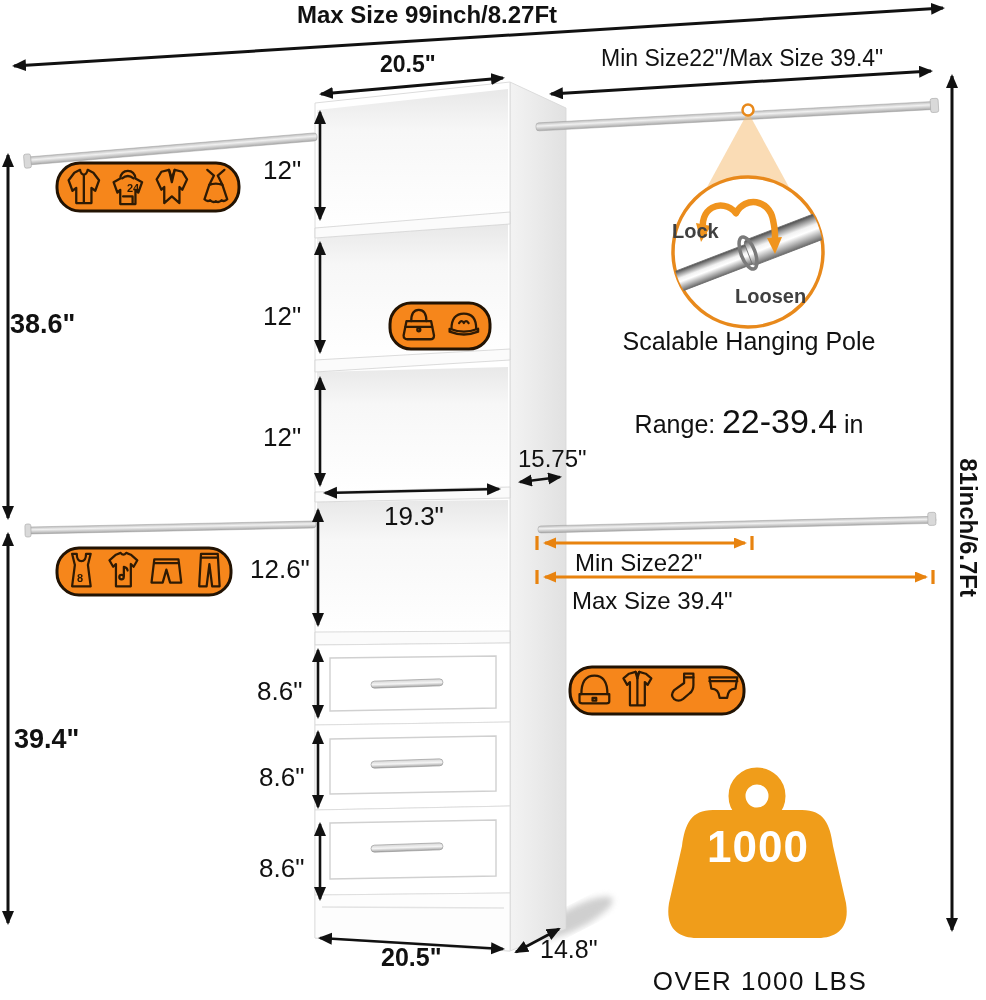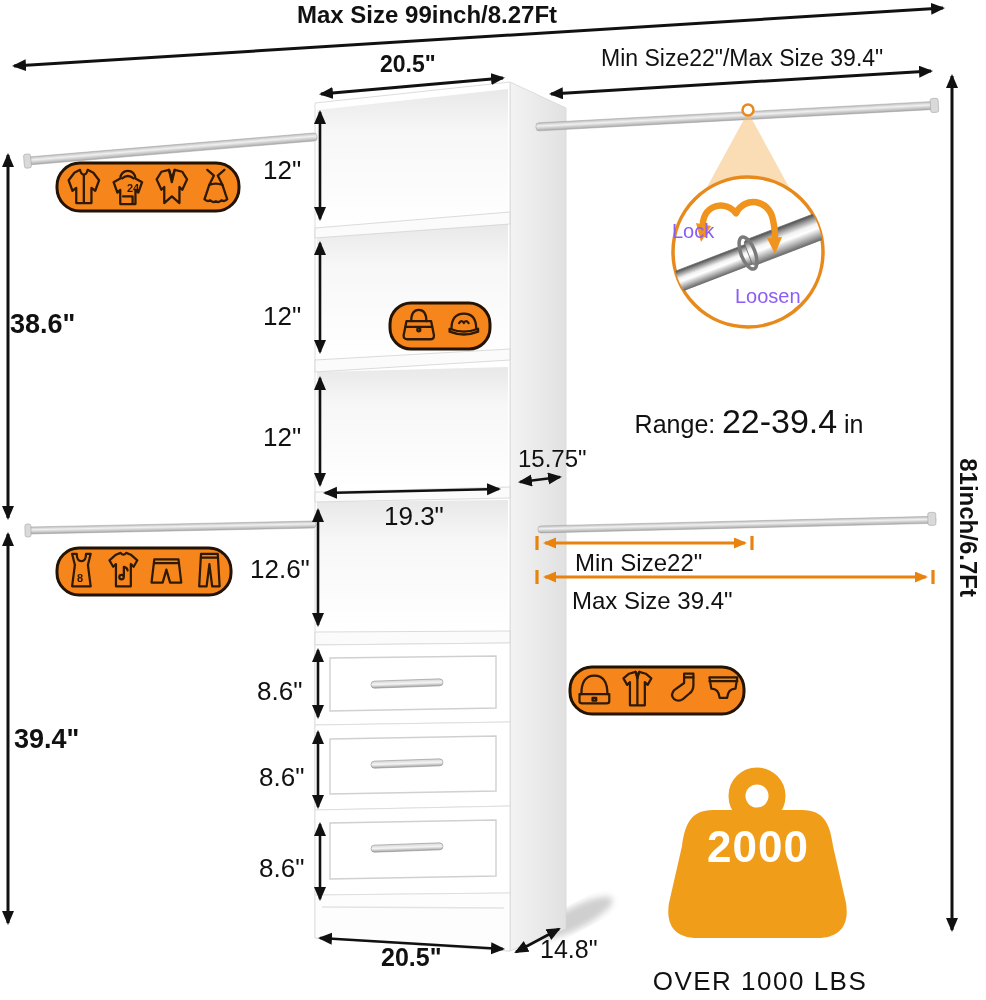--- a/index.html
+++ b/index.html
@@ -2,21 +2,21 @@
 <html><head>
 <meta charset="utf-8">
 <style>
   html,body{margin:0;padding:0;background:#ffffff;}
   #stage{position:relative;width:986px;height:1000px;background:#ffffff;overflow:hidden;
          font-family:"Liberation Sans",sans-serif;color:#111;}
   #scene{position:absolute;left:0;top:0;}
   .lbl{position:absolute;font:400 24px "Liberation Sans",sans-serif;color:#111;white-space:nowrap;line-height:1.05;}
   .b{font-weight:700;}
   .ctr{text-align:center;}
-  .orange{color:#8b5cf6;font-weight:400;font-size:20px;}
+  .orange{color:#404040;font-weight:700;font-size:20px;}
   .white{color:#ffffff;}
   .rot90{transform:rotate(90deg);transform-origin:center center;}
   .rangebig{font-size:34px;}
   .rangesm{font-size:25px;}
   .ls{letter-spacing:1.5px;}
   .icn path, .icn circle, .icn ellipse{stroke:#2e1a04;stroke-width:2.4;fill:none;stroke-linejoin:round;stroke-linecap:round;}
   .badge-num{font:700 11px "Liberation Sans",sans-serif;fill:#2e1a04;}
 </style>
 </head>
 <body>
@@ -276,25 +276,26 @@
 
 <div class="lbl b" style="left:10px;top:310px;font-size:27px;">38.6"</div>
 <div class="lbl b" style="left:14px;top:725px;font-size:27px;">39.4"</div>
 <div class="lbl b rot90 ctr" style="left:893px;top:515px;width:150px;font-size:24px;">81inch/6.7Ft</div>
 
 <div class="lbl" style="left:575px;top:550px;font-size:24px;">Min Size22"</div>
 <div class="lbl" style="left:572px;top:588px;font-size:24px;">Max Size 39.4"</div>
 
 <div class="lbl orange" style="left:672px;top:221px;">Lock</div>
 <div class="lbl orange" style="left:735px;top:286px;">Loosen</div>
+<div class="lbl ctr" style="left:620px;top:328px;width:258px;font-size:25px;">Scalable Hanging Pole</div>
 <div class="lbl ctr" style="left:622px;top:356px;width:254px;margin-top:48px;">
   <span class="rangesm">Range:</span>
   <span class="rangebig">22-39.4</span>
   <span class="rangesm">in</span>
 </div>
 
 <div class="lbl b" style="left:381px;top:944px;font-size:25px;">20.5"</div>
 <div class="lbl" style="left:540px;top:936px;font-size:25px;">14.8"</div>
 
-<div class="lbl b white ctr" style="left:689px;top:824px;width:138px;font-size:44px;letter-spacing:1px;">2000</div>
+<div class="lbl b white ctr" style="left:689px;top:824px;width:138px;font-size:44px;letter-spacing:1px;">1000</div>
 <div class="lbl ctr ls" style="left:640px;top:968px;width:240px;font-size:26px;">OVER 1000 LBS</div>
 
 </div>
 
 </body></html>

